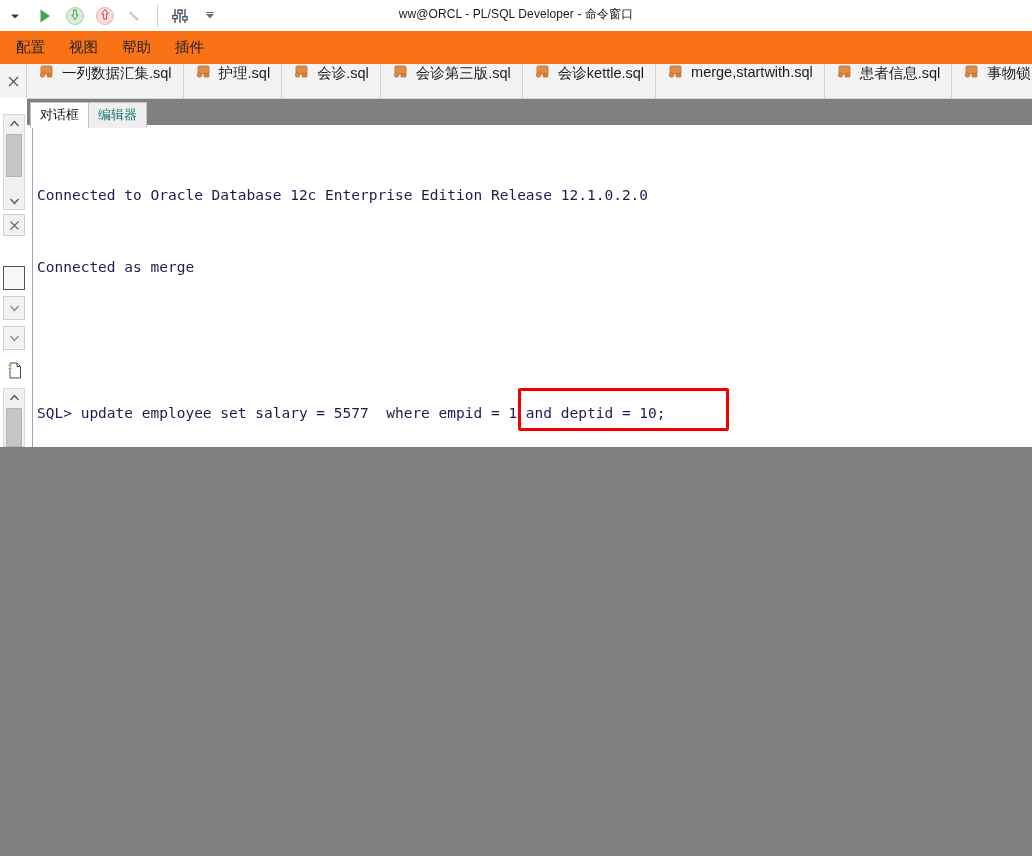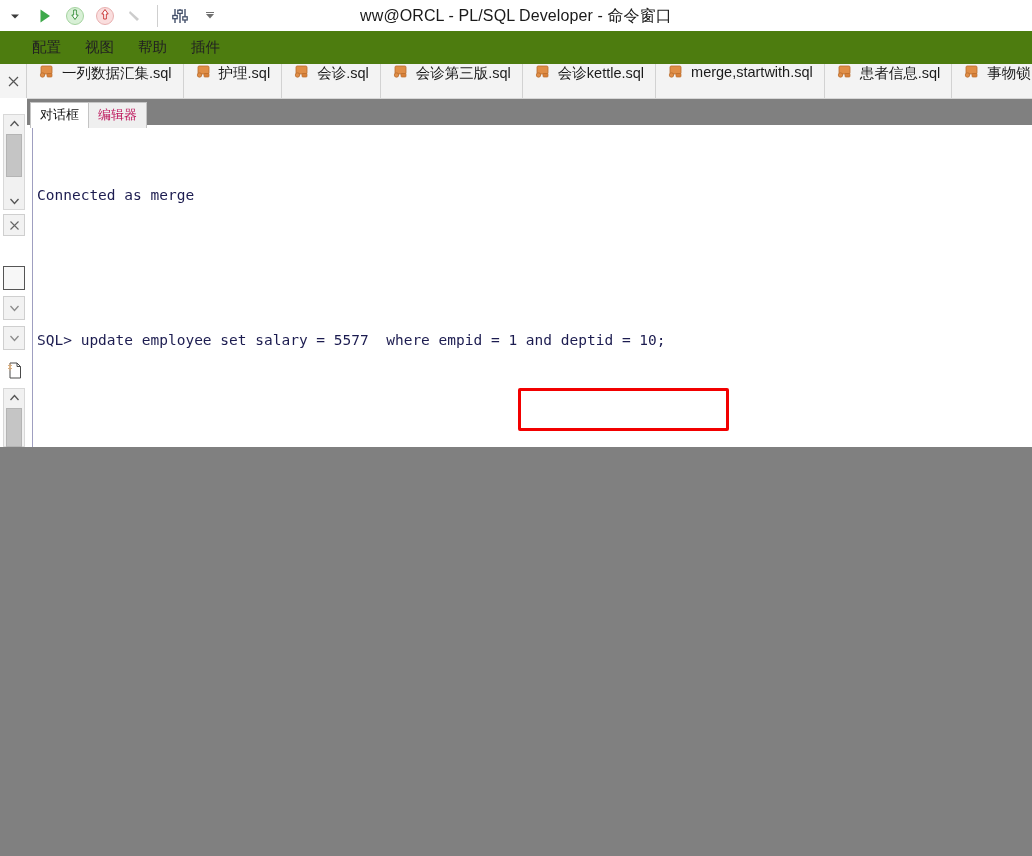--- a/index.html
+++ b/index.html
@@ -40,35 +40,35 @@
     width: 1px; height: 22px;
     background: #cfcfcf;
     margin: 0 7px;
     flex: 0 0 auto;
   }
   .win-title {
     position: absolute;
     left: 0; top: 6px;
     width: 1032px;
     text-align: center;
-    font-size: 16px;
+    font-size: 12px;
     color: #1a1a1a;
     letter-spacing: 0.1px;
     pointer-events: none;
   }
 
   
   .menubar {
     position: absolute;
     left: 0; top: 31px;
     width: 1032px; height: 33px;
-    background: #4d7c0f;
+    background: #f97316;
     display: flex;
     align-items: center;
-    padding-left: 20px;
+    padding-left: 4px;
     box-sizing: border-box;
   }
   .menu-item {
     font-size: 14.5px;
     color: #222;
     padding: 3px 12px;
     cursor: default;
   }
 
   
@@ -117,21 +117,21 @@
     font-size: 13px;
     padding: 3px 9px 4px 9px;
     color: #111;
     background: #ffffff;
     border: 1px solid #c4c4c4;
     border-bottom: none;
     margin-right: -1px;
   }
   .subtab.inactive {
     background: #efefef;
-    color: #be185d;
+    color: #0f766e;
   }
 
   
   .leftrail {
     position: absolute;
     left: 0; top: 98px;
     width: 27px; height: 349px;
     background: #ffffff;
     z-index: 4;
   }
@@ -413,20 +413,21 @@
   </div>
 
   <div class="subtabs">
     <div class="subtab">对话框</div>
     <div class="subtab inactive">编辑器</div>
   </div>
 
   <div class="console-wrap">
     <div class="console-gutter"></div>
     <div class="console">
+      <div class="ln">Connected to Oracle Database 12c Enterprise Edition Release 12.1.0.2.0</div>
       <div class="ln">Connected as merge</div>
       <div class="ln blank"></div>
       <div class="ln">SQL&gt; update employee set salary = 5577  where empid = 1 and deptid = 10;</div>
       
       
       
       
       
       
       

